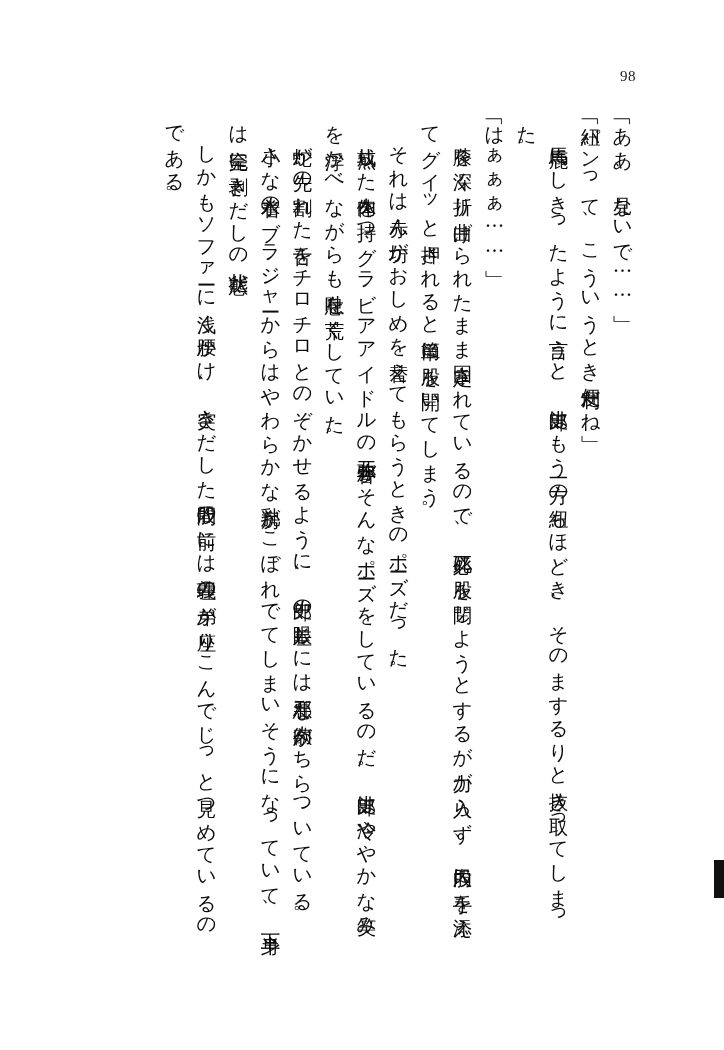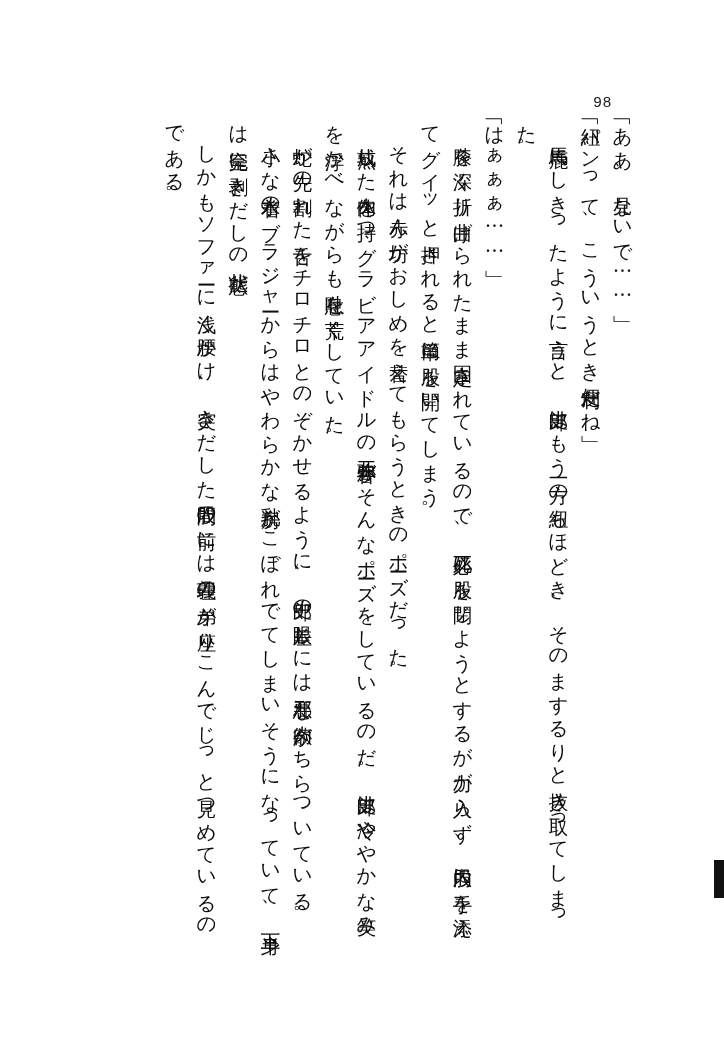--- a/index.html
+++ b/index.html
@@ -14,26 +14,25 @@
     position: relative;
     width: 724px;
     height: 1050px;
     background: #ffffff;
     overflow: hidden;
   }
   
   #page-number {
     position: absolute;
     top: 68px;
-    right: 112px;
+    right: 88px;
     font-size: 15px;
     color: #1a1a1a;
     letter-spacing: 0.5px;
-    font-family: Liberation Mono, monospace;
-    margin-top: 27px;
+    font-family: Liberation Serif, serif;
   }
   
   #text-block {
     position: absolute;
     top: 112px;
     left: 86px;
     width: 552px;
     height: 830px;
     writing-mode: vertical-rl;
     -webkit-writing-mode: vertical-rl;

